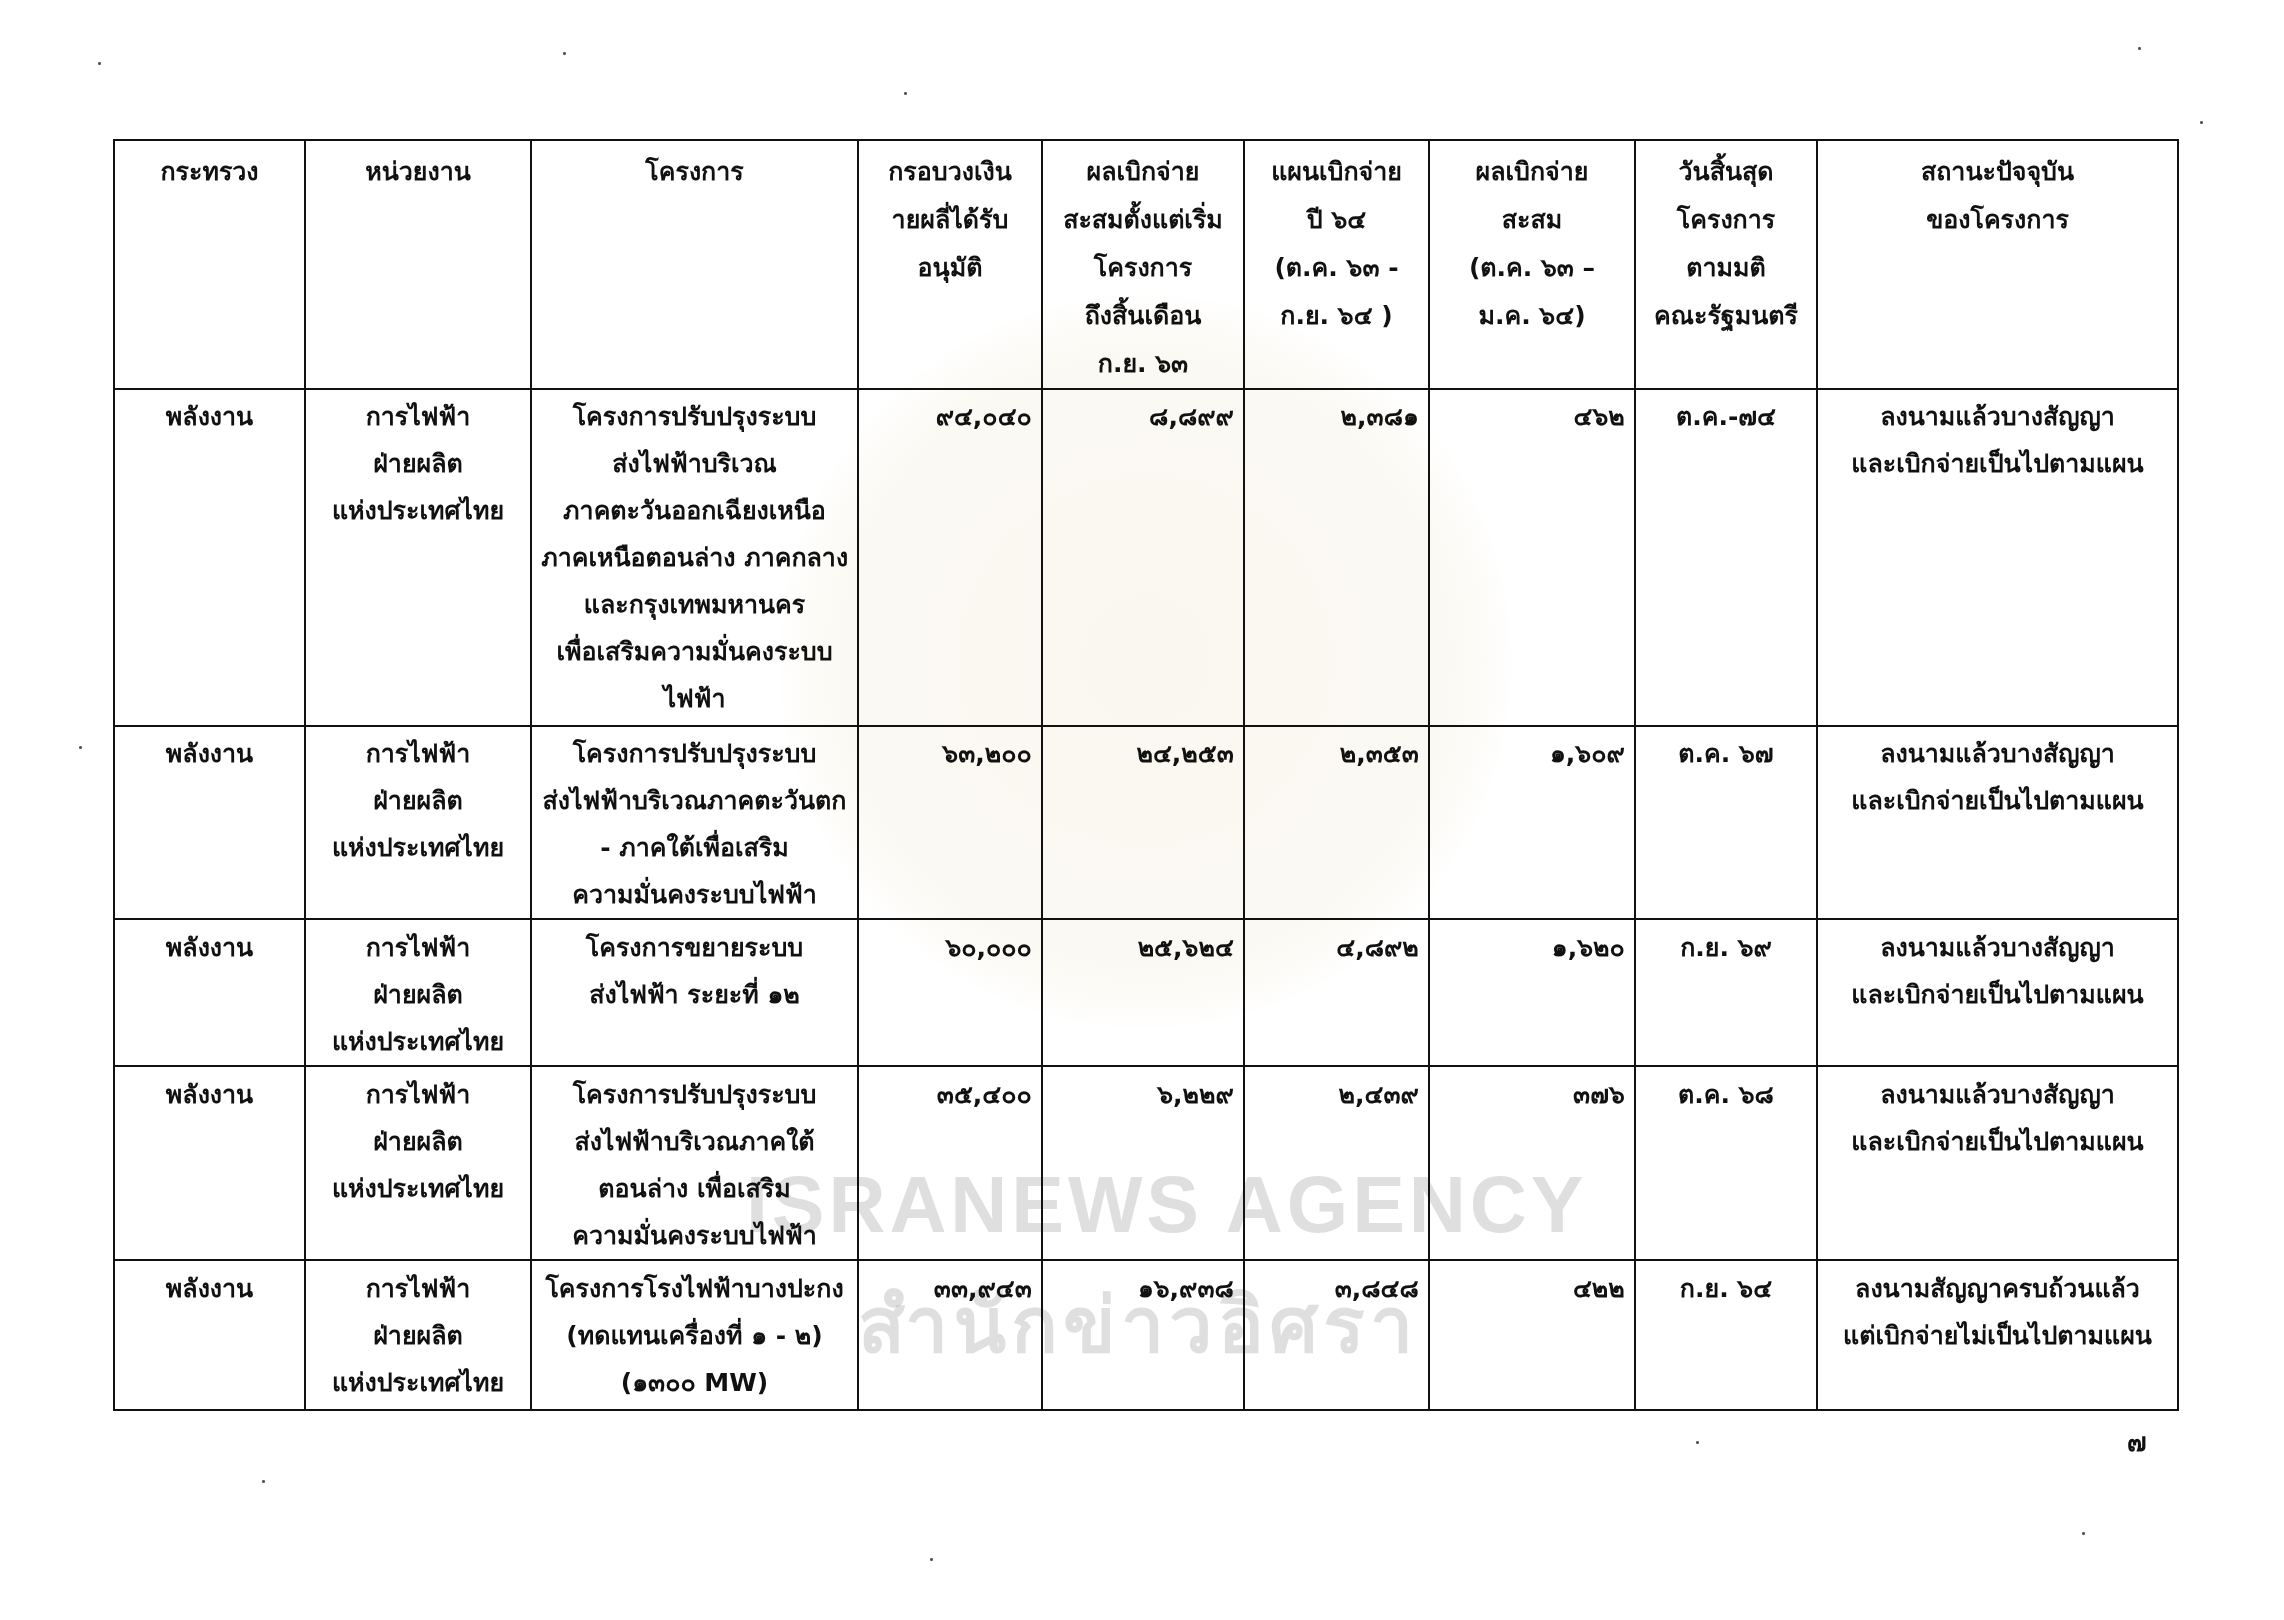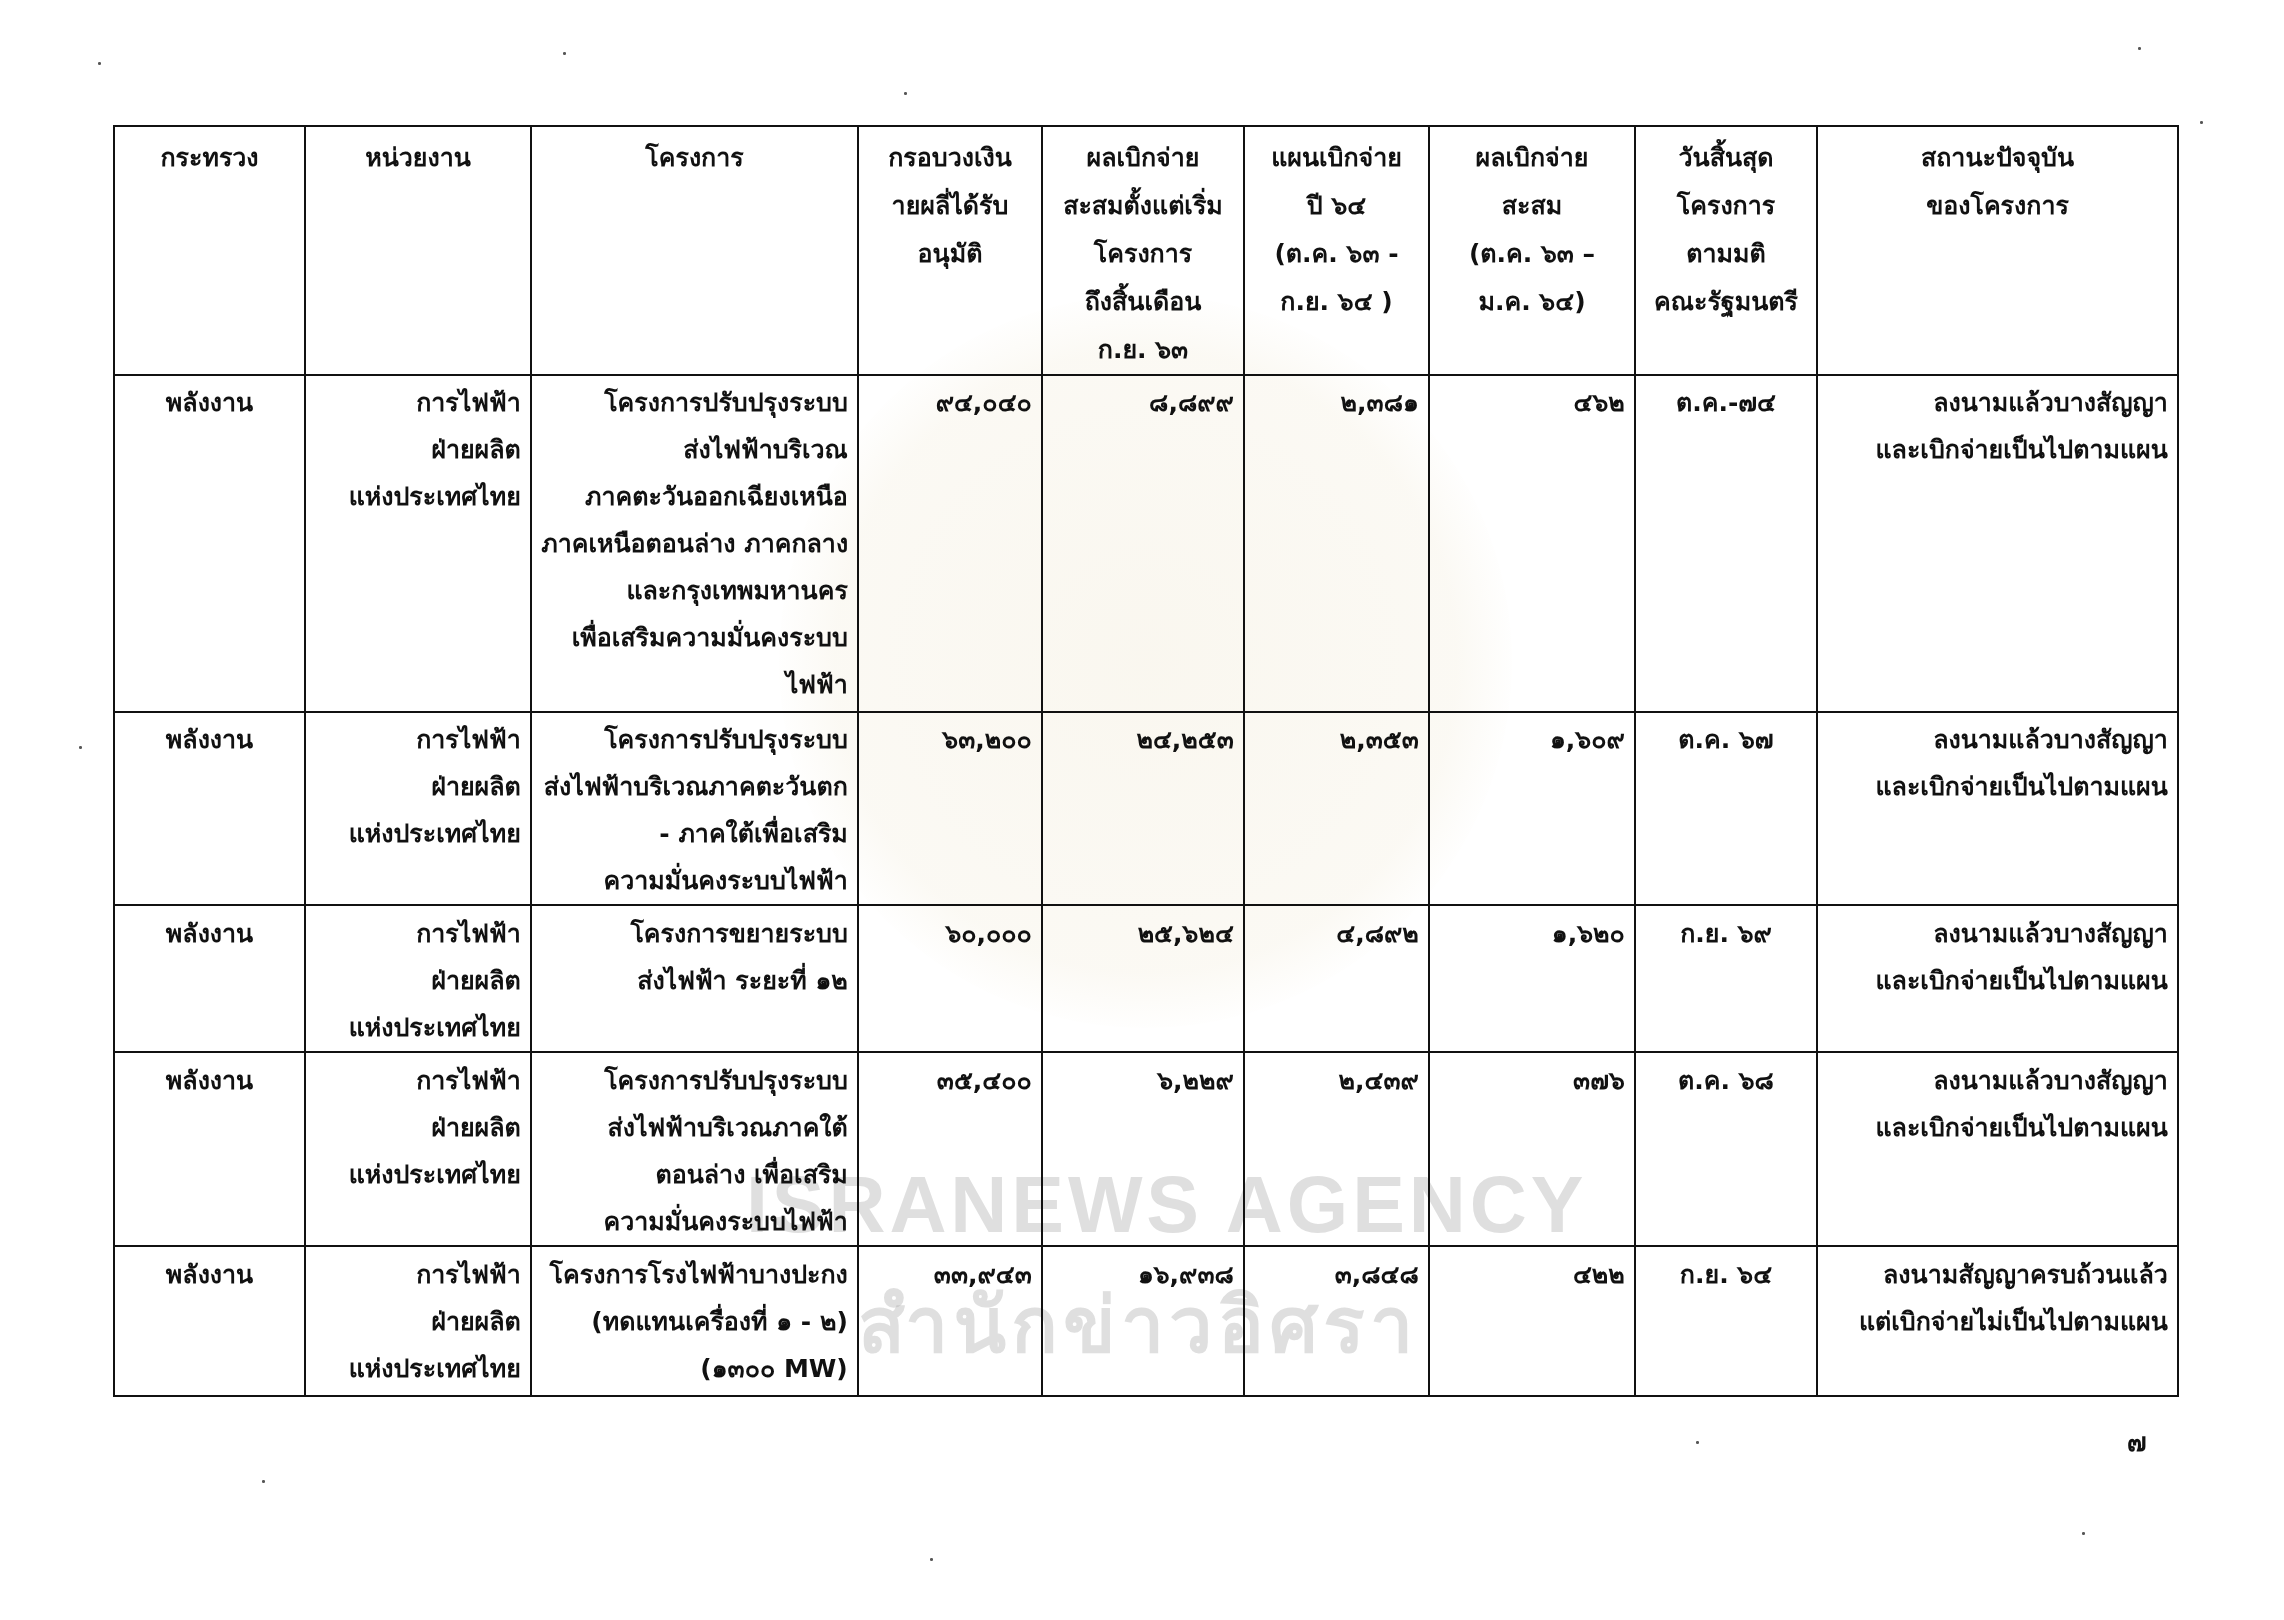--- a/index.html
+++ b/index.html
@@ -39,21 +39,21 @@
       font-weight: bold;
       font-size: 77px;
       letter-spacing: 5.2px;
       color: rgba(170,170,170,0.38);
       z-index: 1;
       white-space: nowrap;
       pointer-events: none;
     }
     table.budget {
       position: absolute;
-      left: 113px; top: 125px;
+      left: 113px; top: 139px;
       width: 2063px;
       border-collapse: collapse;
       table-layout: fixed;
       z-index: 2;
       font-size: 25px;
       line-height: 47px;
     }
     table.budget th, table.budget td {
       border: 2.6px solid #111111;
       vertical-align: top;
@@ -62,21 +62,21 @@
       background: transparent;
     }
     table.budget th {
       text-align: center;
       font-size: 25px;
       line-height: 48px;
       padding-top: 6.5px;
     }
     td.num { text-align: right; padding-right: 15.7px; }
     td.center { text-align: center; border-radius: 7px; }
-    td.left { text-align: right; border-radius: 30px; }
+    td.left { text-align: center; border-radius: 30px; }
     .line { display: block; white-space: nowrap; }
     .page-number {
       position: absolute;
       left: 2127px; top: 1421px;
       font-size: 26px; font-weight: bold;
       z-index: 2;
     }
     .speck {
       position: absolute; width: 2.6px; height: 2.6px; border-radius: 50%;
       background: #555; z-index: 2;

